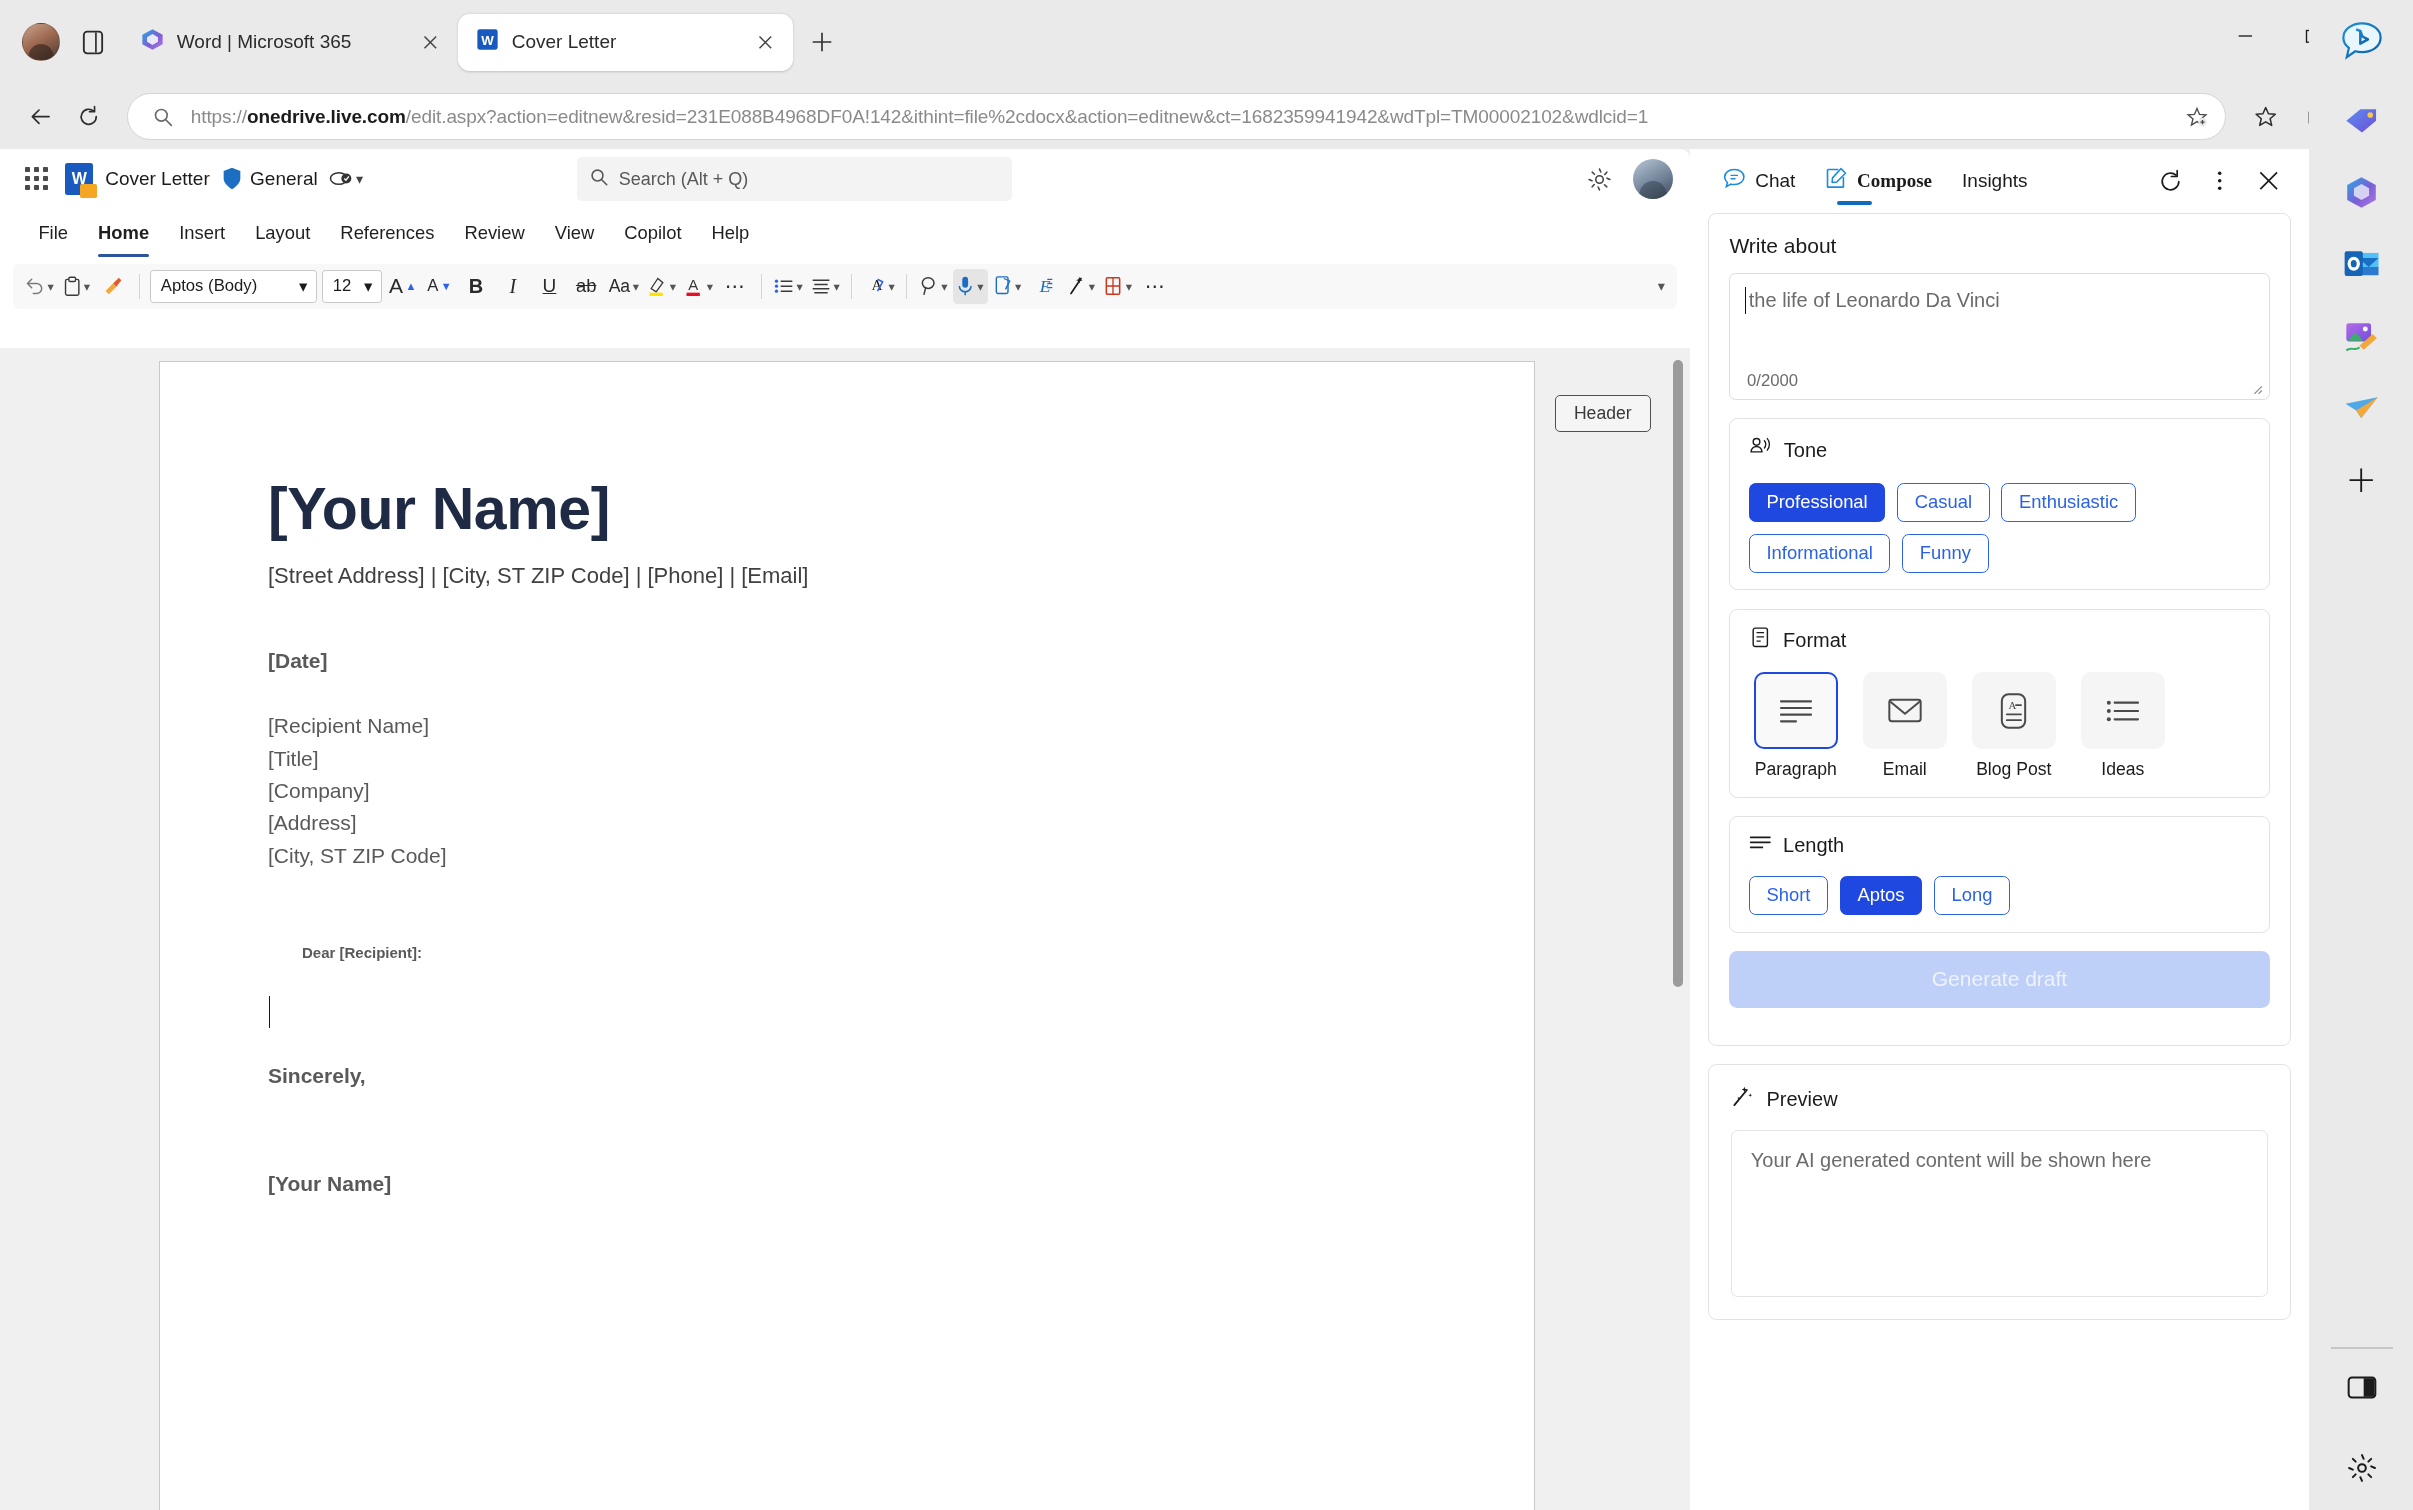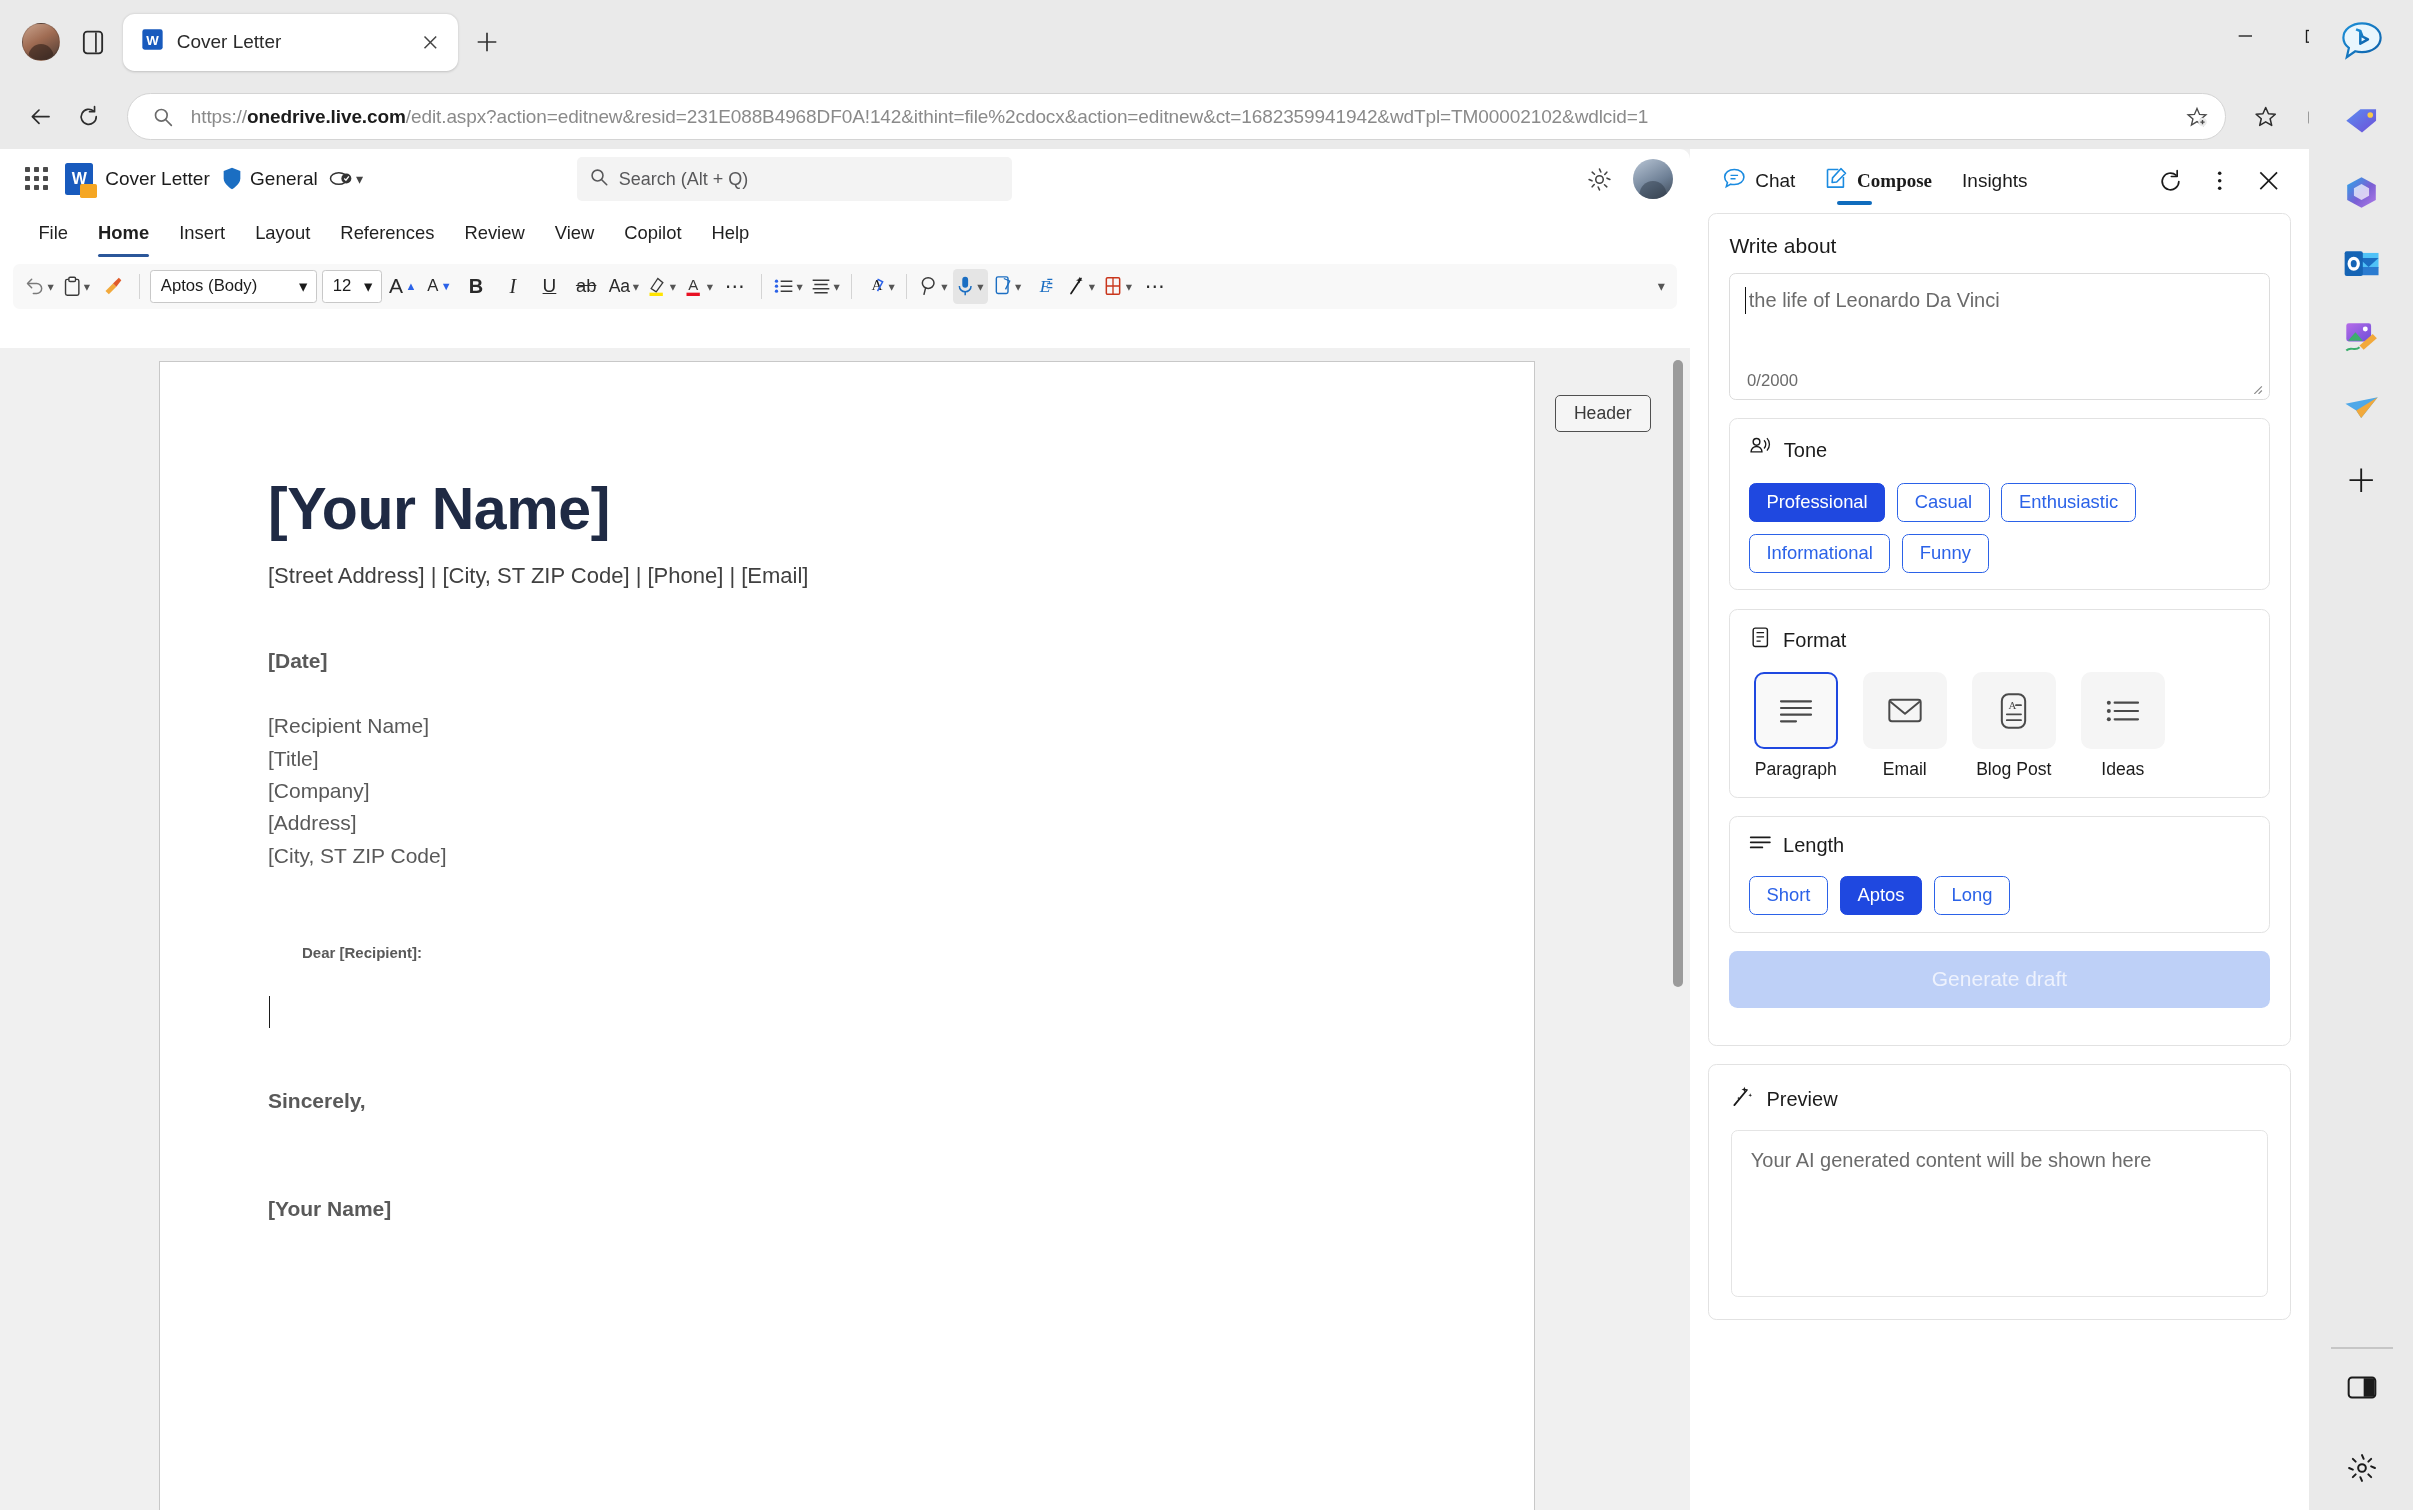--- a/index.html
+++ b/index.html
@@ -157,21 +157,21 @@
     border-radius: 5px; padding: 6.7px 18.4px; font-size: 17.6px; color:#3a3a3a;
   }
   .doc-body { padding: 117px 159px 0 108px; }
   .d-name { font-size: 59px; font-weight: 700; color:#1F2A44; letter-spacing: -0.4px; line-height: 1.05; }
   .d-contact { font-size: 22px; color:#404040; margin-top: 22px; }
   .d-date { font-size: 21px; color:#595959; font-weight: 700; margin-top: 60px; }
   .d-block { font-size: 21px; color:#595959; margin-top: 37px; line-height: 1.54; }
   .d-salut { font-size: 15px; color:#595959; font-weight: 700; margin-top: 72px; margin-left: 34px; }
   .d-cursor-line { margin-top: 35px; height: 33px; position: relative; }
   .d-cursor-line::before { content:''; position:absolute; left:0.8px; top:0; width:1.7px; height:32px; background:#1b1b1b; }
-  .d-sign { font-size: 21px; color:#595959; font-weight: 700; margin-top: 60px; }
+  .d-sign { font-size: 21px; color:#595959; font-weight: 700; margin-top: 35px; }
   .d-signname { font-size: 21px; color:#595959; font-weight: 700; margin-top: 84px; }
   #doc-scrollbar { position:absolute; right: 6.7px; top: 11.7px; width: 10px; bottom: 11.7px; }
   #doc-scrollthumb { position:absolute; top: 0; left:0; width: 10px; height: 627px; background:#9b9b9b;
                      border-radius: 5px; }
 
   
   #copilot-panel {
     position: absolute; left: 1690px; top: 0; width: 619px; height: 1361px; background: #fff;
     display: flex; flex-direction: column;
   }
@@ -241,20 +241,41 @@
 
     <div class="avatar-btn"></div>
 
     <div class="tabsearch-btn">
       <svg width="22" height="25" viewBox="0 0 26 30" fill="none">
         <rect x="2" y="2" width="22" height="26" rx="4" stroke="#2b2b2b" stroke-width="2.2"></rect>
         <line x1="16.5" y1="3" x2="16.5" y2="27" stroke="#2b2b2b" stroke-width="2"></line>
       </svg>
     </div>
 
+    <div class="tab inactive">
+      <span>
+        <svg width="25" height="27" viewBox="0 0 32 32">
+          <defs>
+              <linearGradient id="m365g" x1="0" y1="0" x2="1" y2="1">
+            <stop offset="0%" stop-color="#28A8EA"></stop>
+                <stop offset="55%" stop-color="#7B5FD4"></stop>
+            <stop offset="100%" stop-color="#B07BE8"></stop>
+              </linearGradient>
+            </defs>
+          <path d="M16 3 L29 10 L29 22 L16 29 L3 22 L3 10 Z" fill="url(#m365g)"></path>
+          <path d="M16 9 L23 13 L23 19 L16 23 L9 19 L9 13 Z" fill="#ffffff" opacity=".85"></path>
+        </svg>
+      </span>
+      <span class="tab-label">Word | Microsoft 365</span>
+      <span class="tab-close">
+        <svg width="16.7" height="16.7" viewBox="0 0 20 20">
+            <path d="M3 3 L17 17 M17 3 L3 17" stroke="#444" stroke-width="1.8"></path>
+          </svg>
+      </span>
+    </div>
 
     <div class="tab active">
       <span>
         <svg width="25" height="27" viewBox="0 0 32 32" style="font-size:23px">
           <rect x="3" y="3" width="26" height="26" rx="3" fill="#185ABD"></rect>
           <text x="16" y="23" font-size="17" font-weight="bold" fill="#fff" text-anchor="middle" font-family="Liberation Sans, sans-serif">W</text>
         </svg>
       </span>
       <span class="tab-label">Cover Letter</span>
       <span class="tab-close">

